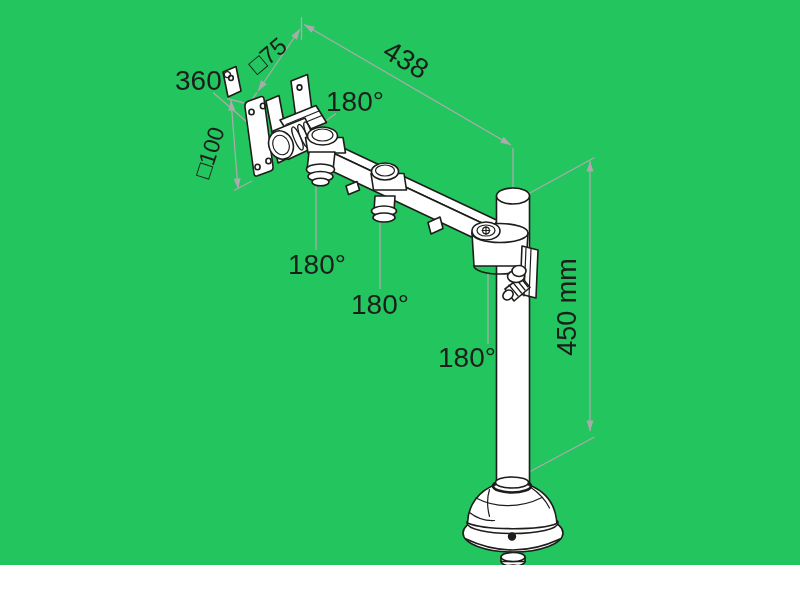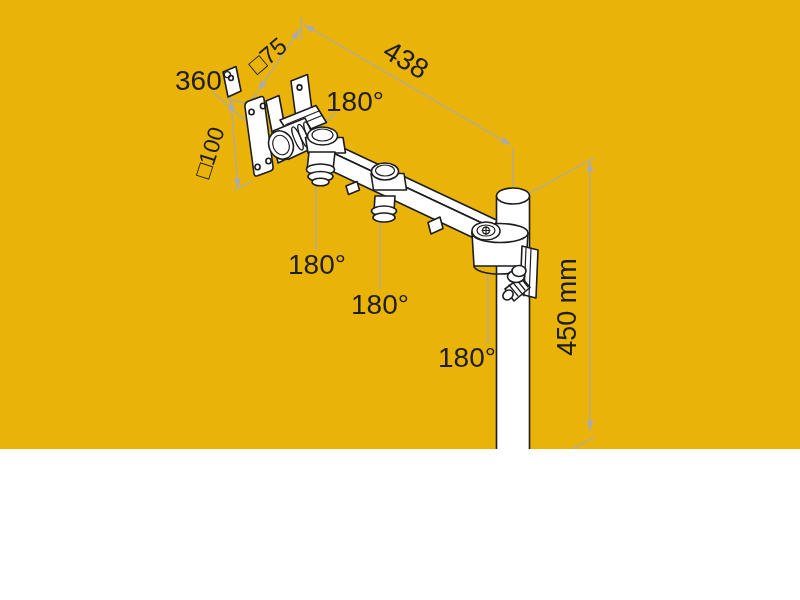--- a/index.html
+++ b/index.html
@@ -1,16 +1,16 @@
 <!DOCTYPE html>
 <html><head>
 <meta charset="utf-8">
 <style>
   html,body{margin:0;padding:0;background:#ffffff;}
-  .stage{position:relative;width:800px;height:449px;background:#eab308;overflow:hidden;
+  .stage{position:relative;width:800px;height:565px;background:#22c55e;overflow:hidden;
          font-family:"Liberation Sans","DejaVu Sans",sans-serif;}
   svg{display:block;}
   .dim{stroke:#ababab;stroke-width:1.3;fill:none;}
   .prod{stroke:#1d1d1b;stroke-width:1.6;fill:#ffffff;stroke-linejoin:round;stroke-linecap:round;}
   .prod .thin{stroke-width:1.2;fill:none;}
   .prod .nofill{fill:none;}
   .prod .thick{stroke-width:2.6;}
   .prod .dark{fill:#1d1d1b;}
   .lbl{fill:#1d1d1b;font-size:28px;font-weight:400;}
   .lbl.small{font-size:24px;}

